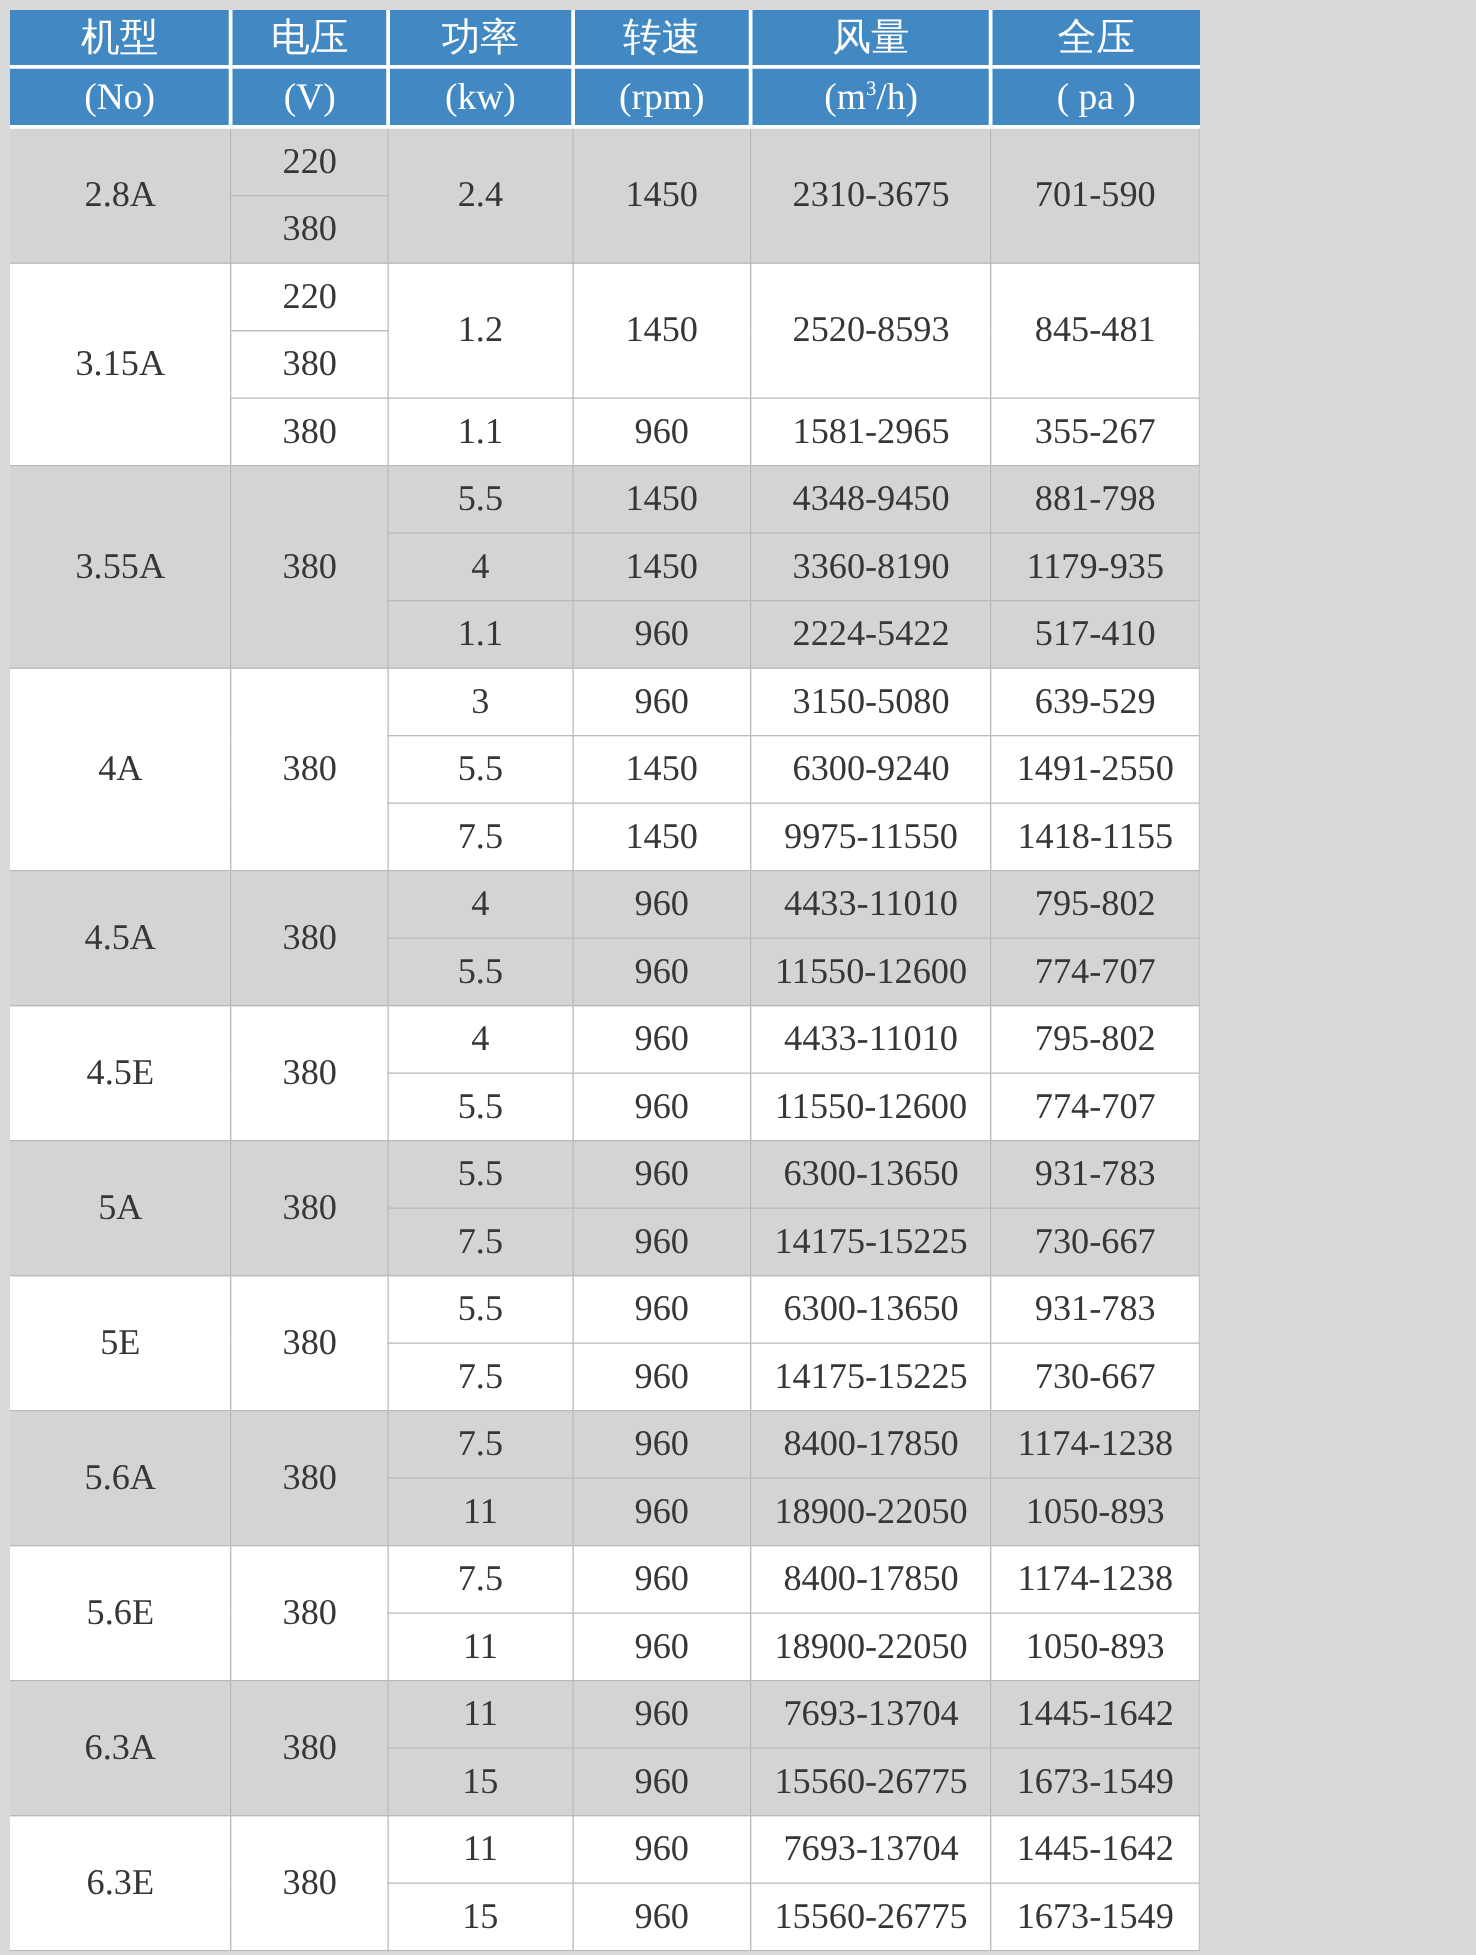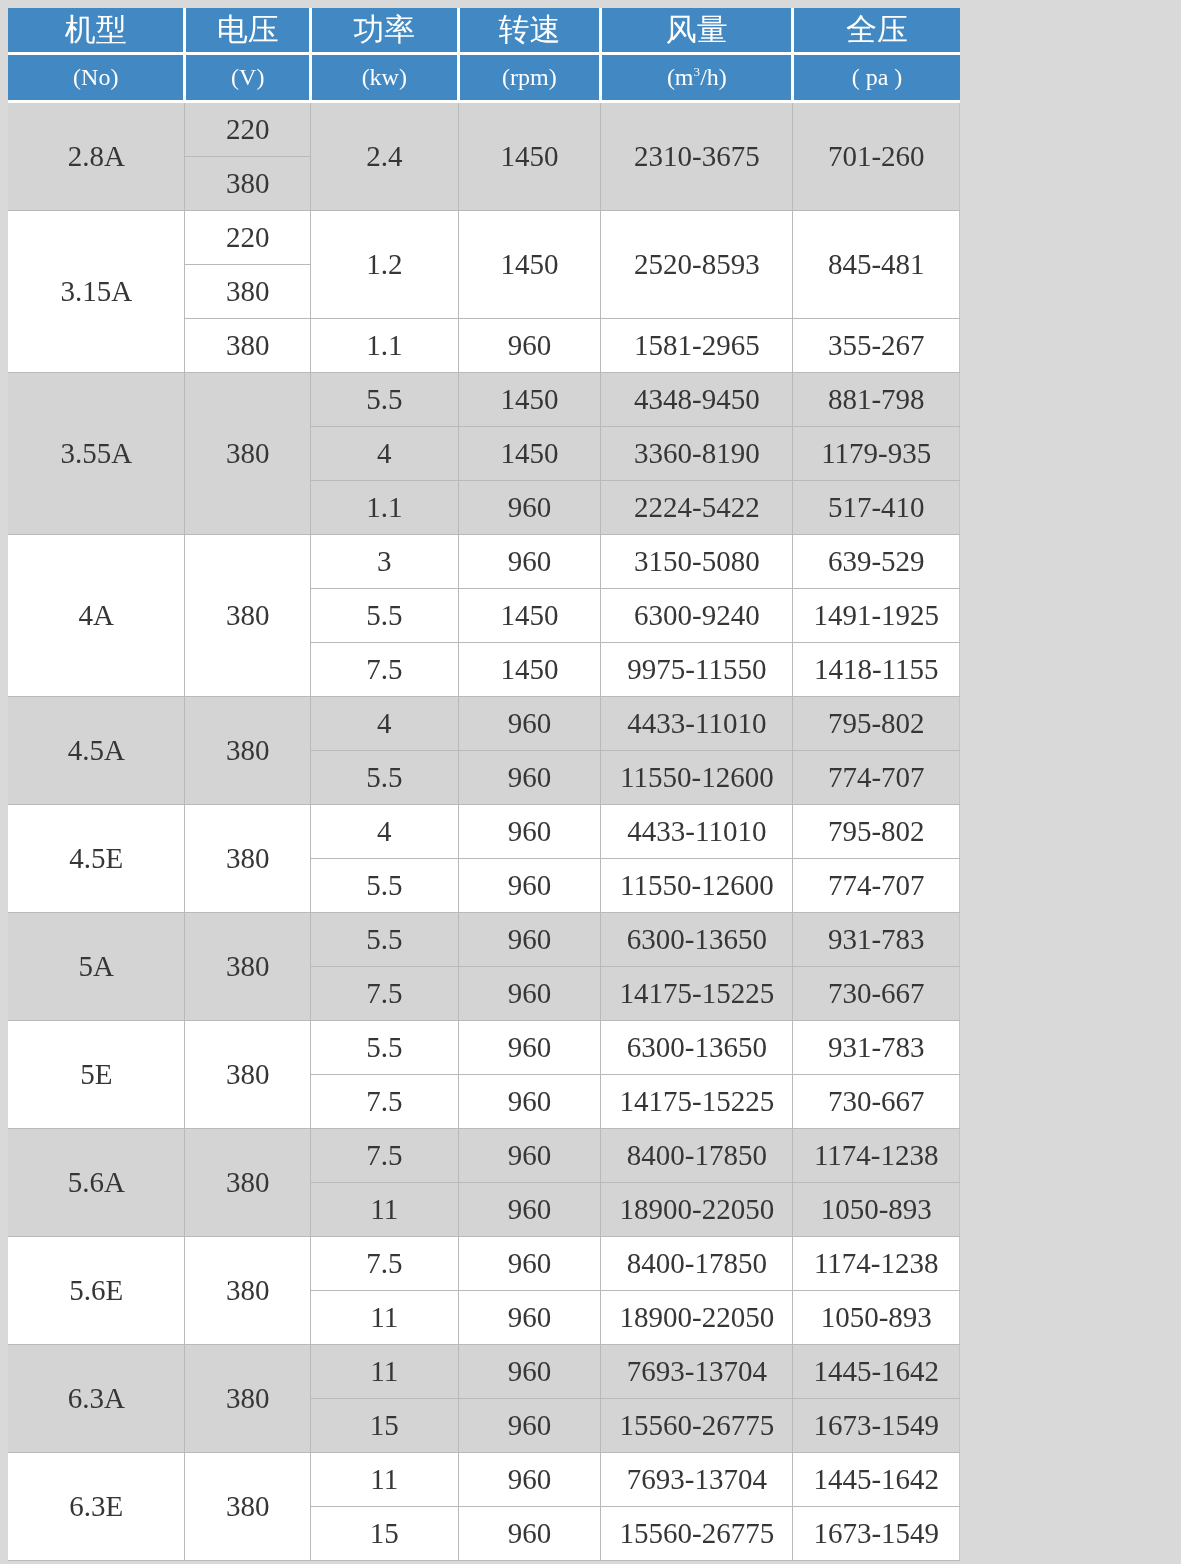--- a/index.html
+++ b/index.html
@@ -27,21 +27,21 @@
     color: #ffffff;
     border: 3px solid #ffffff;
     font-family: "Liberation Sans", sans-serif;
     font-weight: normal;
     font-size: 31px;
     text-align: center;
     vertical-align: middle;
     padding: 0;
   }
   thead tr.title-row th { height: 44px; border-top: none; }
-  thead tr.unit-row th  { height: 45px; font-family: "Liberation Serif", serif; font-size: 24px; }
+  thead tr.unit-row th  { height: 45px; font-family: "Liberation Serif", serif; font-size: 30px; }
   thead th:first-child { border-left: none; }
   thead th:last-child  { border-right: none; }
   .sup { font-size: 0.55em; vertical-align: super; line-height: 0; }
   
   tbody td {
     border: 1px solid #b9b9b9;
     font-family: "Liberation Serif", serif;
     font-size: 29px;
     color: #363636;
     text-align: center;
@@ -87,21 +87,21 @@
     </tr>
   </thead>
   <tbody>
 
     <tr class="shade-gray group-start">
       <td rowspan="2">2.8A</td>
       <td>220</td>
       <td rowspan="2">2.4</td>
       <td rowspan="2">1450</td>
       <td rowspan="2">2310-3675</td>
-      <td rowspan="2">701-260</td>
+      <td rowspan="2">701-590</td>
     </tr>
     <tr class="shade-gray">
       <td>380</td>
     </tr>
 
     <tr class="shade-white group-start">
       <td rowspan="3">3.15A</td>
       <td>220</td>
       <td rowspan="2">1.2</td>
       <td rowspan="2">1450</td>
@@ -145,21 +145,21 @@
       <td rowspan="3">380</td>
       <td>3</td>
       <td>960</td>
       <td>3150-5080</td>
       <td>639-529</td>
     </tr>
     <tr class="shade-white">
       <td>5.5</td>
       <td>1450</td>
       <td>6300-9240</td>
-      <td>1491-1925</td>
+      <td>1491-2550</td>
     </tr>
     <tr class="shade-white">
       <td>7.5</td>
       <td>1450</td>
       <td>9975-11550</td>
       <td>1418-1155</td>
     </tr>
 
     <tr class="shade-gray group-start">
       <td rowspan="2">4.5A</td>

